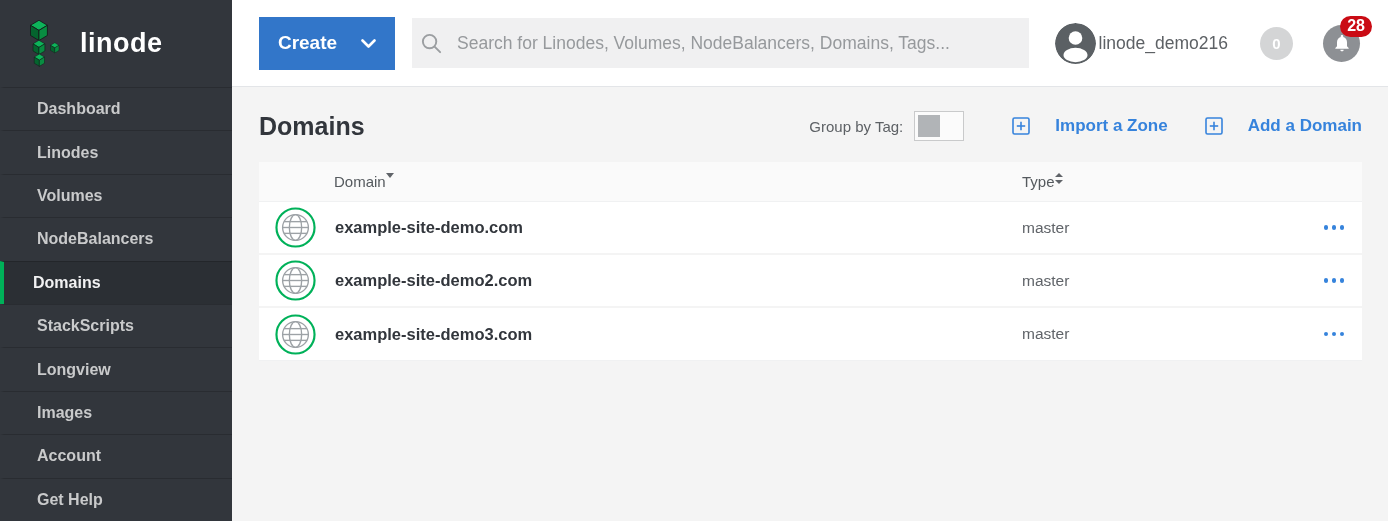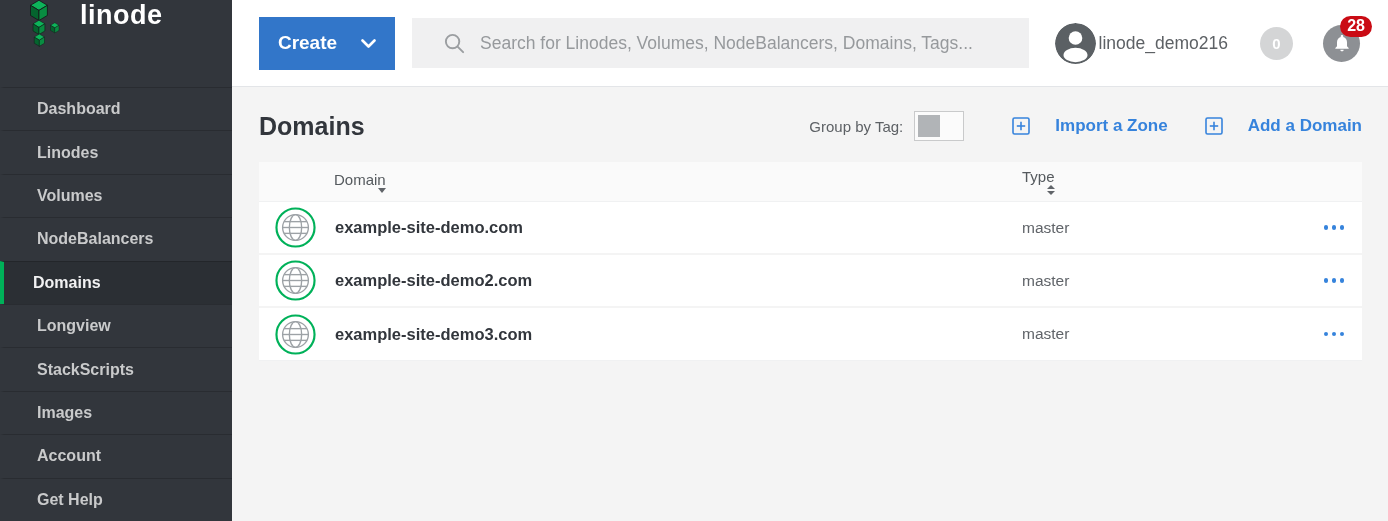--- a/index.html
+++ b/index.html
@@ -2,40 +2,40 @@
 <html><head>
 <meta charset="utf-8">
 <style>
   * { margin:0; padding:0; box-sizing:border-box; }
   html,body { width:1388px; height:521px; overflow:hidden; }
   body { font-family:"Liberation Sans","DejaVu Sans",sans-serif; background:#f4f4f4; }
   .app { display:flex; width:1388px; height:521px; }
 
   
   .sidebar { width:232px; min-width:232px; background:#32363c; display:flex; flex-direction:column; }
-  .logo-area { height:87px; display:flex; padding-left:28px; }
+  .logo-area { height:87px; display:flex; align-items:center; padding-left:28px; }
   .logo-mark { width:40px; height:48px; }
   .logo-text { color:#fff; font-size:27px; font-weight:bold; margin-left:12px; letter-spacing:0.5px; }
   .side-nav { flex:1; display:flex; flex-direction:column; }
   .side-item { height:43.4px; display:flex; align-items:center; padding-left:33px;
                color:#c9cacb; font-size:16px; font-weight:bold; cursor:pointer;
                border-top:1px solid rgba(0,0,0,0.18); border-left:4px solid transparent; }
   .side-item.active { border-left:4px solid #00b159; background:rgba(0,0,0,0.13); color:#f2f2f3; padding-left:29px; }
 
   
   .main-col { flex:1; display:flex; flex-direction:column; background:#f4f4f4; }
 
   
   .topbar { height:87px; background:#fff; border-bottom:1px solid #e3e5e8;
             display:flex; align-items:center; padding:0 28px 0 27px; }
   .create-btn { width:136px; height:53px; background:#3276c9; border:none; color:#fff;
                 font-size:19px; font-weight:bold; font-family:inherit; display:flex; align-items:center;
                 justify-content:center; gap:24px; cursor:pointer; }
   .search-wrap { flex:1; height:50px; background:#f0f0f1; margin-left:17px; margin-right:26px;
-                 display:flex; align-items:center; padding:0 31px; }
+                 display:flex; align-items:center; padding:0 8px; }
   .search-wrap input { flex:1; border:none; background:transparent; outline:none;
                        font-size:17.5px; color:#3a3e42; margin-left:14px; font-family:inherit; }
   .search-wrap input::placeholder { color:#96999c; opacity:1; }
   .user-wrap { display:flex; align-items:center; cursor:pointer; }
   .avatar { width:41px; height:41px; border-radius:50%; overflow:hidden; }
   .username { font-size:17.5px; color:#5d6165; margin-left:3px; }
   .events-badge { width:33px; height:33px; border-radius:50%; background:#d4d5d6; color:#fff;
                   font-size:15px; font-weight:bold; display:flex; align-items:center; justify-content:center;
                   margin-left:32px; cursor:pointer; }
   .bell-wrap { position:relative; margin-left:30px; cursor:pointer; }
@@ -58,21 +58,21 @@
   .action-link.add { margin-left:37px; }
 
   
   .table { background:#fff; }
   .thead { display:flex; align-items:center; height:40px; background:#fafafa;
            border-bottom:1px solid #f0f1f2; color:#555a5e; font-size:15px; }
   .col-domain { flex:1; display:flex; align-items:center; }
   .thead .col-domain { padding-left:75px; }
   .col-type { width:285px; display:flex; align-items:center; }
   .col-actions { width:55px; display:flex; align-items:center; justify-content:flex-end; padding-right:16px; }
-  .th-sort { display:flex; align-items:flex-end; gap:0; cursor:pointer;flex-direction:column; }
+  .th-sort { display:flex; align-items:flex-start; gap:0; cursor:pointer; }
   .tri-down { width:0; height:0; border-left:4.5px solid transparent; border-right:4.5px solid transparent;
               border-top:5.5px solid #606469; }
   .sort-both { display:flex; flex-direction:column; gap:2.5px; }
   .sort-both .up { width:0; height:0; border-left:4px solid transparent; border-right:4px solid transparent;
                    border-bottom:4.5px solid #606469; }
   .sort-both .down { width:0; height:0; border-left:4px solid transparent; border-right:4px solid transparent;
                      border-top:4.5px solid #606469; }
   .trow { display:flex; align-items:center; height:53px; background:#fff; border-bottom:2px solid #f4f4f4; }
   .trow:last-child { border-bottom:1px solid #f0f1f2; }
   .row-icon { margin-left:16px; width:41px; height:41px; }
@@ -113,22 +113,22 @@
         </g>
       </svg>
       <span class="logo-text">linode</span>
     </div>
     <nav class="side-nav">
       <div class="side-item">Dashboard</div>
       <div class="side-item">Linodes</div>
       <div class="side-item">Volumes</div>
       <div class="side-item">NodeBalancers</div>
       <div class="side-item active">Domains</div>
+      <div class="side-item">StackScripts</div>
       <div class="side-item">Longview</div>
-      <div class="side-item">StackScripts</div>
       <div class="side-item">Images</div>
       <div class="side-item">Account</div>
       <div class="side-item">Get Help</div>
     </nav>
   </aside>
 
   <div class="main-col">
 
     <header class="topbar">
       <button class="create-btn">

